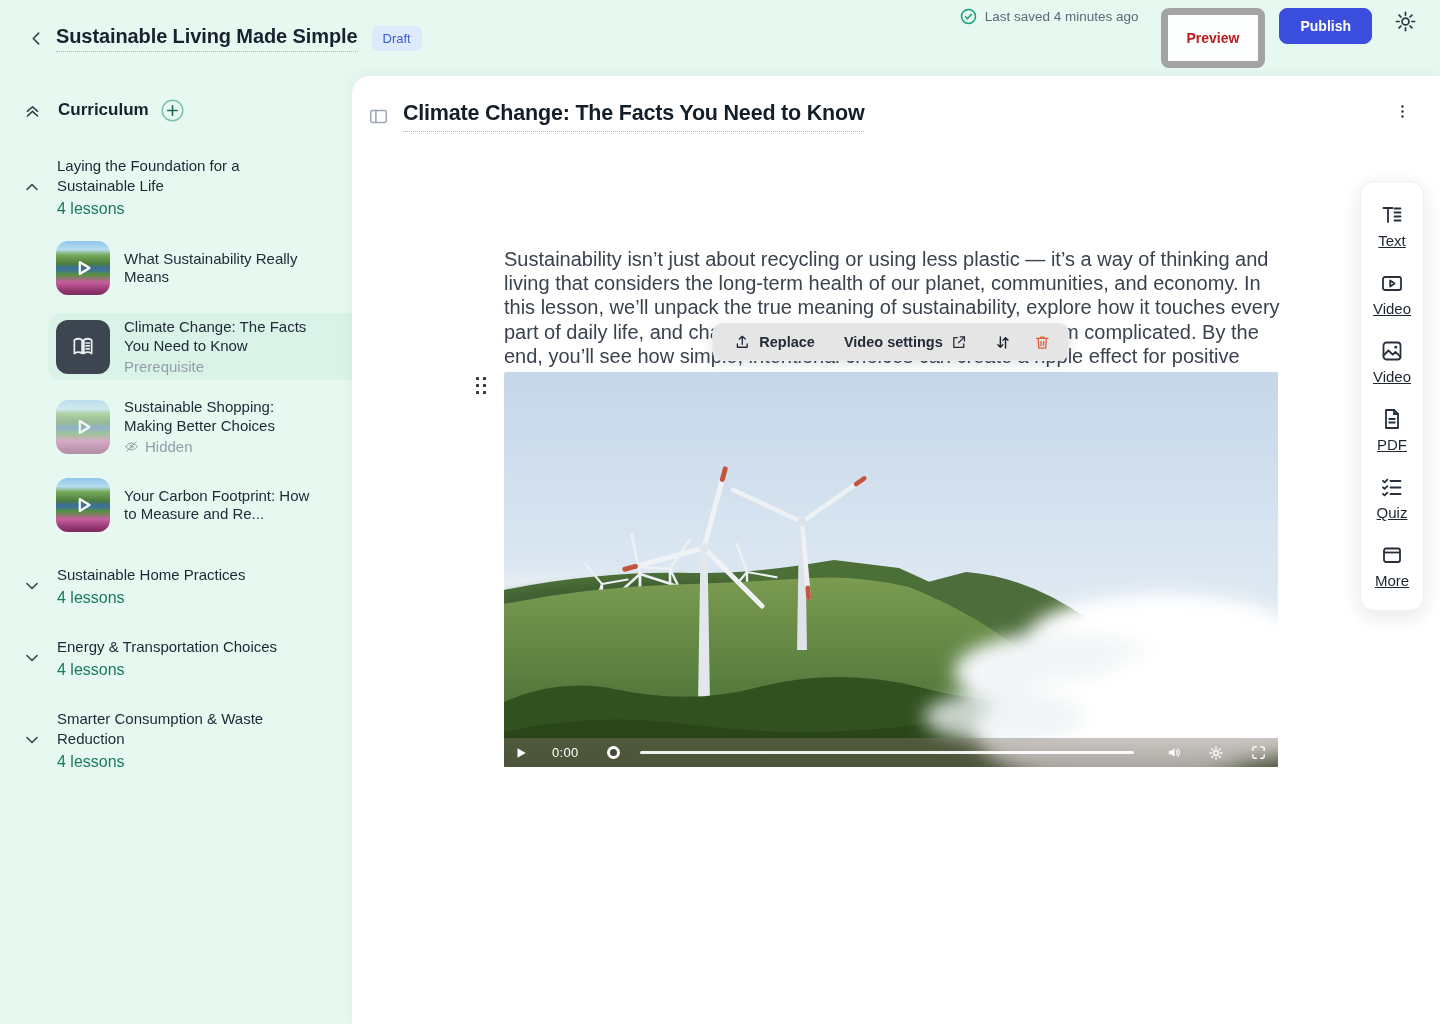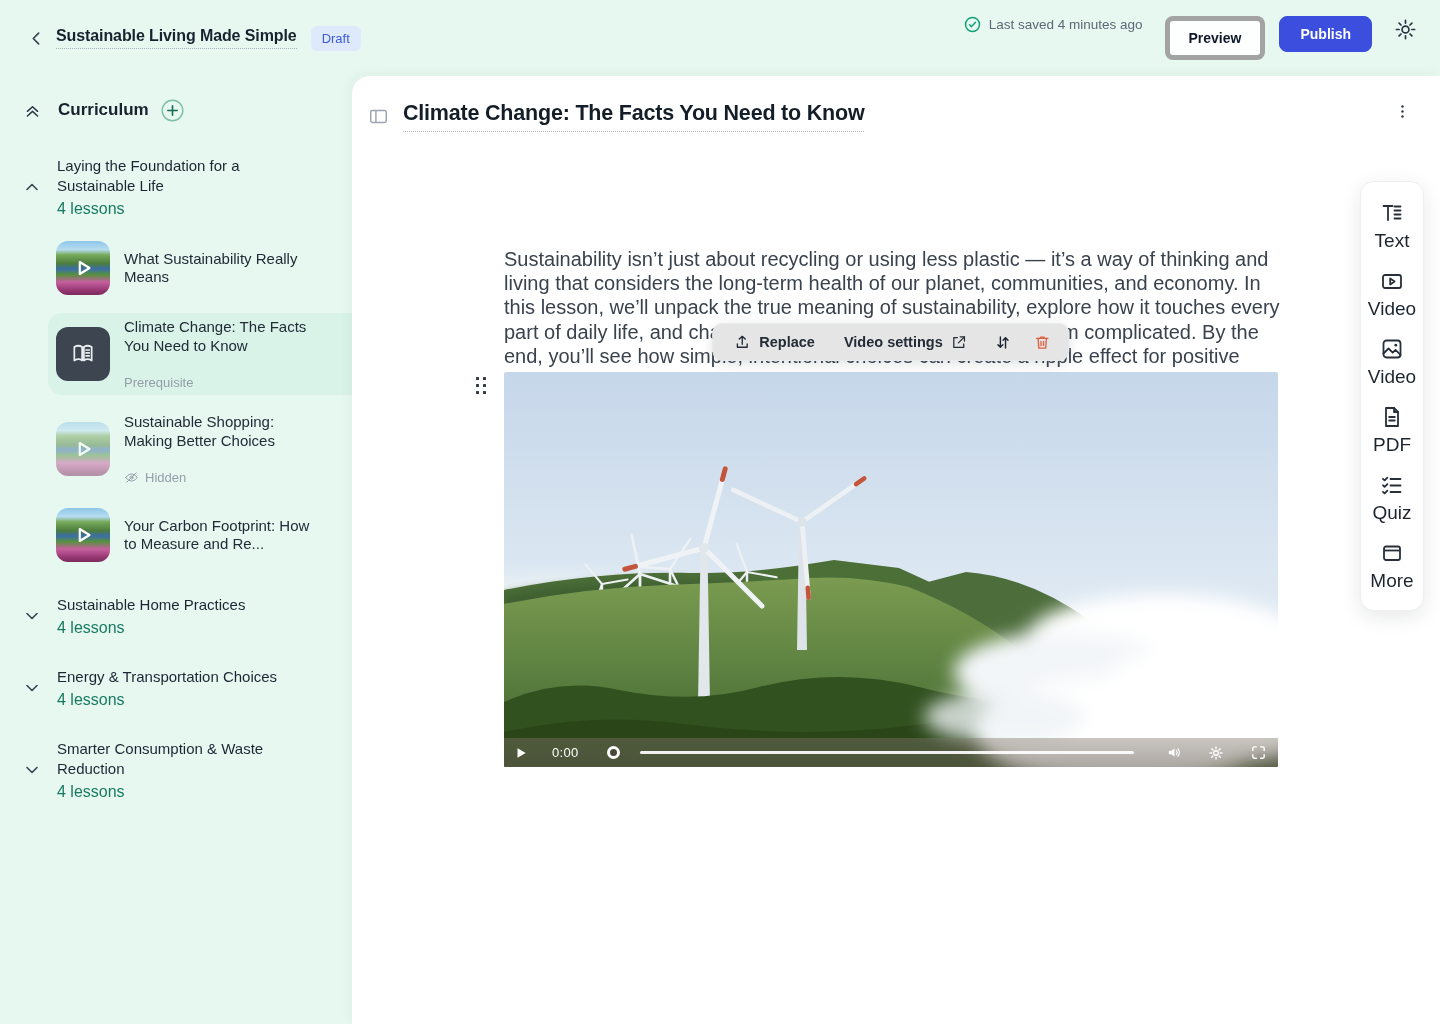--- a/index.html
+++ b/index.html
@@ -13,32 +13,32 @@
   }
   svg { display:block; }
 
   
   .header {
     position:absolute; top:0; left:0; right:0; height:76px;
     display:flex; align-items:center; padding:0 22px 0 24px;
   }
   .back-btn { width:24px; height:24px; display:flex; align-items:center; justify-content:center; cursor:pointer; background:none; border:none; }
   .course-title {
-    margin-left:8px; font-size:16px; font-weight:700; color:#18222e;
+    margin-left:8px; font-size:20px; font-weight:700; color:#18222e;
     border-bottom:1.5px dotted #aab2bd; padding-bottom:3px; letter-spacing:-.1px;
   }
   .draft-badge {
     margin-left:14px; background:#dfe9fc; color:#3b5bd7; font-size:13px; font-weight:500;
     padding:5px 11px; border-radius:6px;
   }
   .header-right { margin-left:auto; display:flex; align-items:flex-start; }
   .saved-wrap { display:flex; align-items:center; gap:8px; margin-right:22px; }
   .saved-text { font-size:13.5px; color:#5d6875; }
   .btn { font-family:inherit; font-size:14px; font-weight:600; border-radius:8px; cursor:pointer; }
-  .btn-preview { background:#fdfefe; border:5px solid #a3a3a3; color:#0f172a; padding:9px 19px; margin-right:14px; }
+  .btn-preview { background:#fdfefe; border:7px solid #a3a3a3; color:#b91c1c; padding:15px 19px; margin-right:14px; }
   .btn-publish { background:#3b4ede; border:1px solid #3b4ede; color:#ffffff; padding:9px 20px; margin-right:20px; }
   .gear-btn { background:none; border:none; cursor:pointer; width:26px; height:26px; display:flex; align-items:center; justify-content:center; }
 
   
   .sidebar { position:absolute; top:76px; left:0; width:412px; bottom:0; padding-top:22px; }
   .curriculum-row { display:flex; align-items:center; padding-left:24px; }
   .curriculum-title { margin-left:17px; font-size:17px; font-weight:700; color:#18222e; }
   .add-btn { margin-left:12px; background:none; border:none; cursor:pointer; width:24px; height:24px; }
 
   .section { margin-top:34px; }
@@ -60,21 +60,21 @@
     width:54px; height:54px; border-radius:12px; flex:none; position:relative; overflow:hidden;
   }
   .thumb-park {
     background:linear-gradient(180deg,#8ec6e8 0%,#b6dcf0 16%,#76a958 26%,#4c7d3e 42%,#3a6ea8 52%,#55913f 62%,#c75f9f 76%,#93356f 92%,#7c2a5e 100%);
   }
   .thumb-play { position:absolute; inset:0; display:flex; align-items:center; justify-content:center; }
   .thumb-book { background:#3d4650; display:flex; align-items:center; justify-content:center; }
   .lesson-item.hidden-lesson .thumb { opacity:.5; }
   .lesson-text { min-width:0; }
   .lesson-title { font-size:15px; line-height:18.5px; color:#222c37; max-width:188px; }
-  .lesson-sub { font-size:13px; color:#949ea8; margin-top:20px; display:flex; align-items:center; gap:6px; }
+  .lesson-sub { font-size:15px; color:#949ea8; margin-top:3px; display:flex; align-items:center; gap:6px; }
   .lesson-kebab { position:absolute; right:14px; top:50%; transform:translateY(-50%); background:none; border:none; cursor:pointer; width:18px; height:18px; }
 
   
   .main-card {
     position:absolute; top:76px; left:352px; right:0; bottom:0;
     background:#ffffff; border-top-left-radius:18px;
     box-shadow:-3px -3px 12px rgba(15,40,30,.04);
   }
   .lesson-header-row { position:absolute; top:25px; left:16px; display:flex; align-items:center; gap:13px; }
   .panel-toggle { background:none; border:none; cursor:pointer; width:22px; height:20px; }
@@ -127,21 +127,21 @@
   .insert-bar {
     position:absolute; top:181px; left:1360px; width:64px;
     background:#fff; border:1px solid #eef0f2; border-radius:14px;
     box-shadow:0 6px 20px rgba(20,30,40,.10);
     padding:10px 0; z-index:5;
   }
   .insert-item {
     height:68px; display:flex; flex-direction:column; align-items:center; justify-content:center;
     gap:5px; cursor:pointer; background:none; border:none; width:100%; font-family:inherit;
   }
-  .insert-label { font-size:19px; color:#1d2630; }
+  .insert-label { font-size:15px; color:#1d2630;text-decoration:underline; }
 </style>
 </head>
 <body>
 
 <div class="header">
   <button class="back-btn">
     <span>
       <svg width="17" height="17" viewBox="0 0 16 16" fill="none" stroke="#38434f" stroke-width="1.6" stroke-linecap="round" stroke-linejoin="round">
           <path d="M10 3L5 8l5 5"></path>
         </svg>

